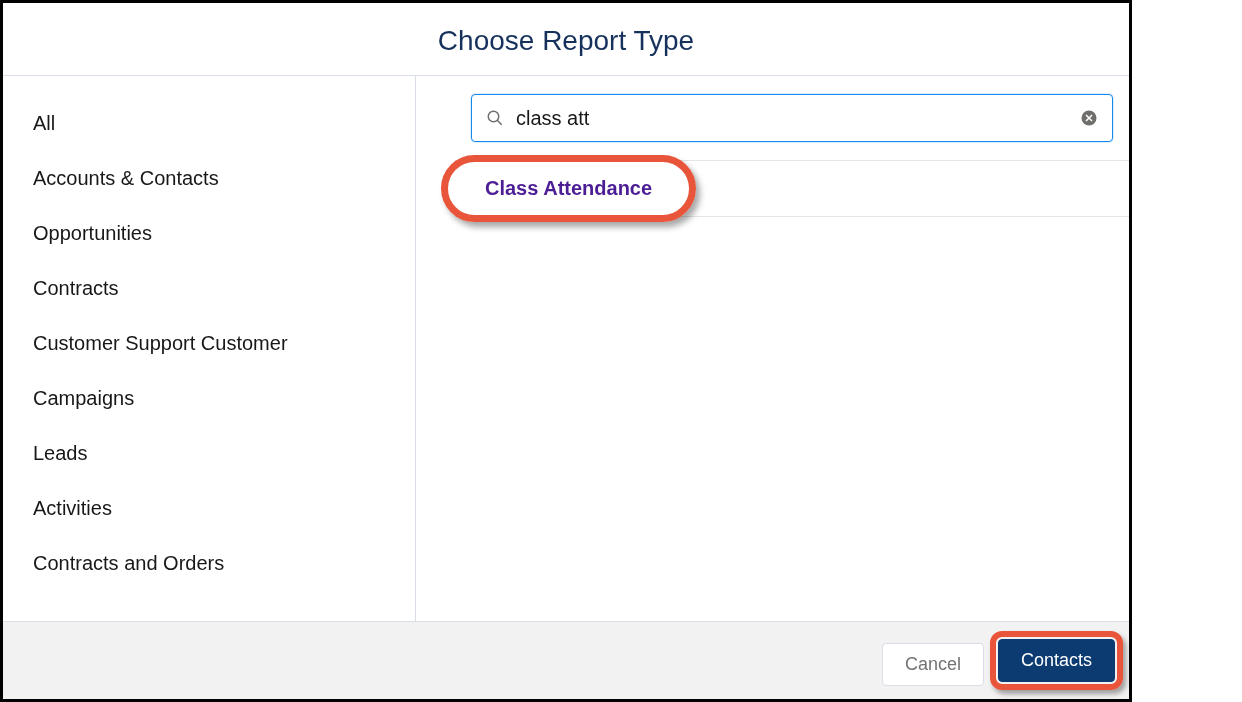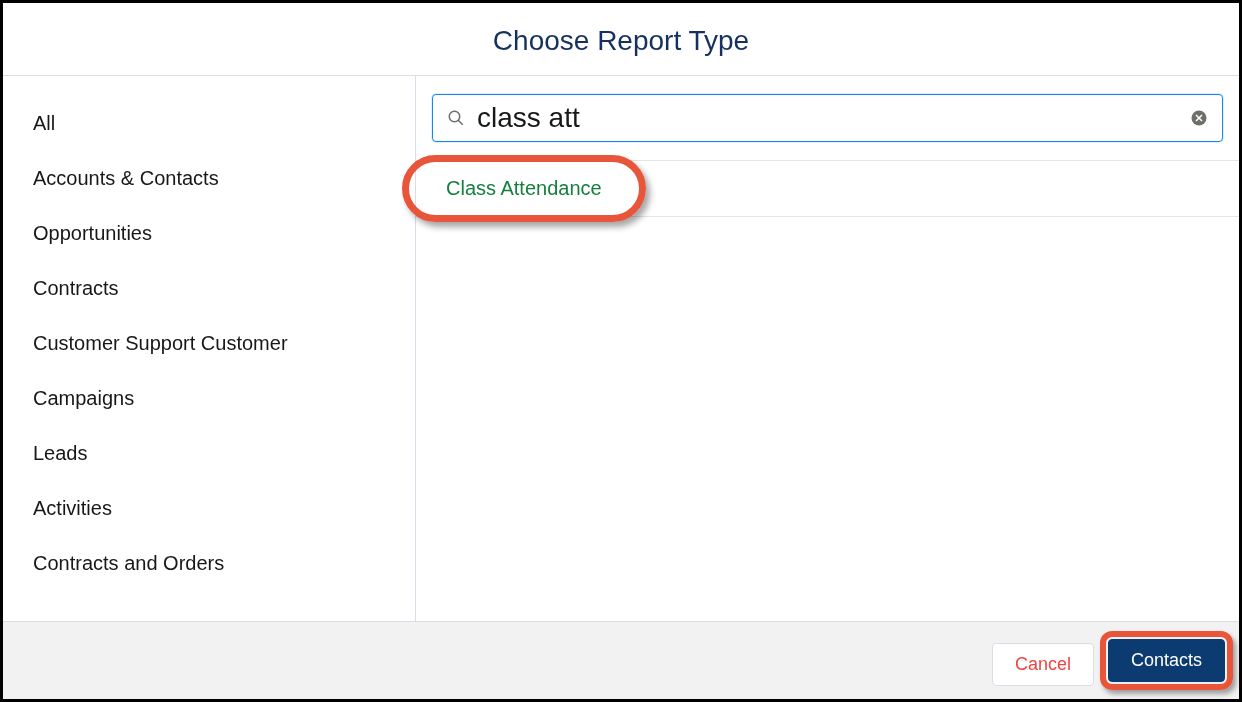--- a/index.html
+++ b/index.html
@@ -6,21 +6,21 @@
       box-sizing: border-box;
       margin: 0;
       padding: 0;
     }
     body {
       font-family: -apple-system, BlinkMacSystemFont, "Segoe UI", Arial, sans-serif;
       background: #fff;
       color: #181818;
     }
     .frame {
-      width: 1242px;
+      width: 1132px;
       height: 702px;
       border: 3px solid #000;
       position: relative;
       display: flex;
       flex-direction: column;
       overflow: hidden;
     }
     .header {
       text-align: center;
       padding: 22px 0 18px 0;
@@ -28,20 +28,21 @@
     }
     .header h1 {
       font-weight: 400;
       font-size: 28px;
       color: #16325c;
     }
     .body {
       flex: 1;
       display: flex;
       overflow: hidden;
+      gap: 39px;
     }
     .sidebar {
       width: 413px;
       border-right: 1px solid #d8dde6;
       padding: 20px 0 0 30px;
       overflow-y: hidden;
     }
     .sidebar-item {
       font-size: 20px;
       color: #181818;
@@ -68,21 +69,21 @@
     .search-icon {
       color: #706e6b;
       margin-right: 12px;
       display: flex;
       align-items: center;
     }
     .search-input {
       flex: 1;
       border: none;
       outline: none;
-      font-size: 28px;
+      font-size: 20px;
       color: #181818;
       background: transparent;
     }
     .clear-icon {
       color: #706e6b;
       cursor: pointer;
       display: flex;
       align-items: center;
     }
     .result-list {
@@ -92,24 +93,25 @@
       margin-left: -16px;
       margin-right: -16px;
     }
     .result-item-wrap {
       position: relative;
       display: inline-block;
     }
     .result-item {
       padding: 16px 30px;
       font-size: 20px;
-      color: #15803d;
+      color: #4c1d95;
       cursor: pointer;
       position: relative;
       z-index: 2;
+      font-weight: bold;
     }
     .highlight-oval {
       position: absolute;
       top: -6px;
       left: -14px;
       right: -14px;
       bottom: -6px;
       border: 7px solid #e8553a;
       border-radius: 36px;
       box-shadow: 4px 5px 6px rgba(0,0,0,0.35);
@@ -128,21 +130,21 @@
     }
     .btn {
       font-size: 18px;
       padding: 10px 22px;
       border-radius: 4px;
       cursor: pointer;
       border: 1px solid #d8dde6;
     }
     .btn-cancel {
       background: #fff;
-      color: #ef4444;
+      color: #737373;
       margin-top: 8px;
     }
     .btn-continue-wrap {
       position: relative;
       display: inline-block;
     }
     .btn-continue {
       background: #0b3b71;
       color: #fff;
       border: 1px solid #0b3b71;

